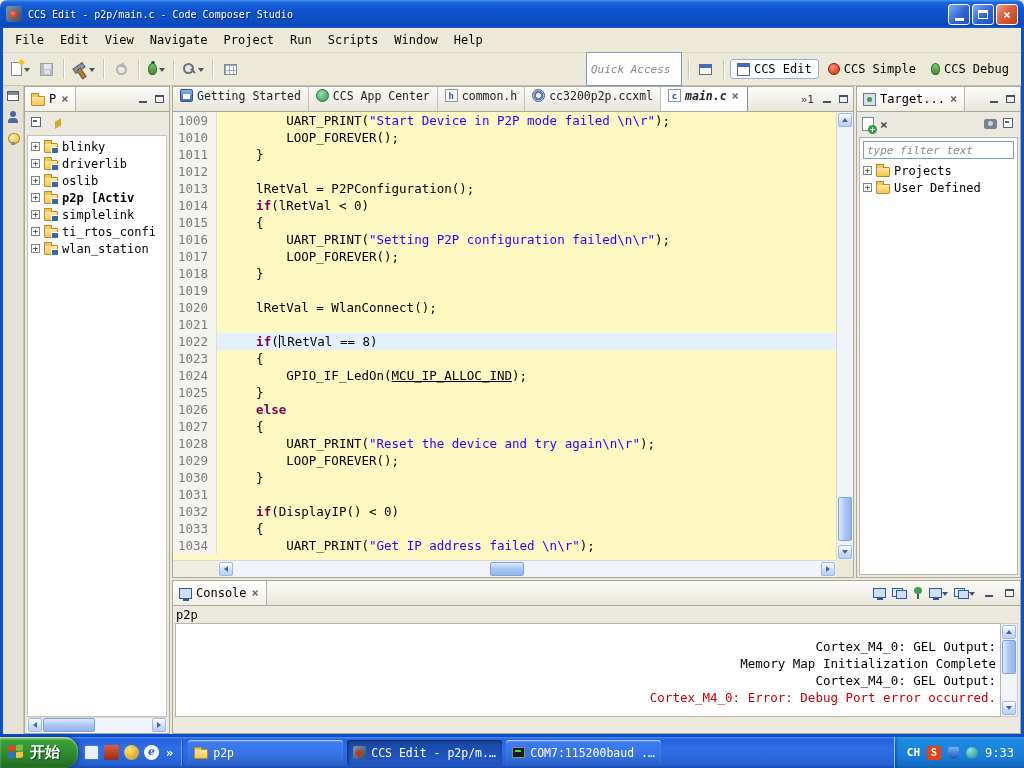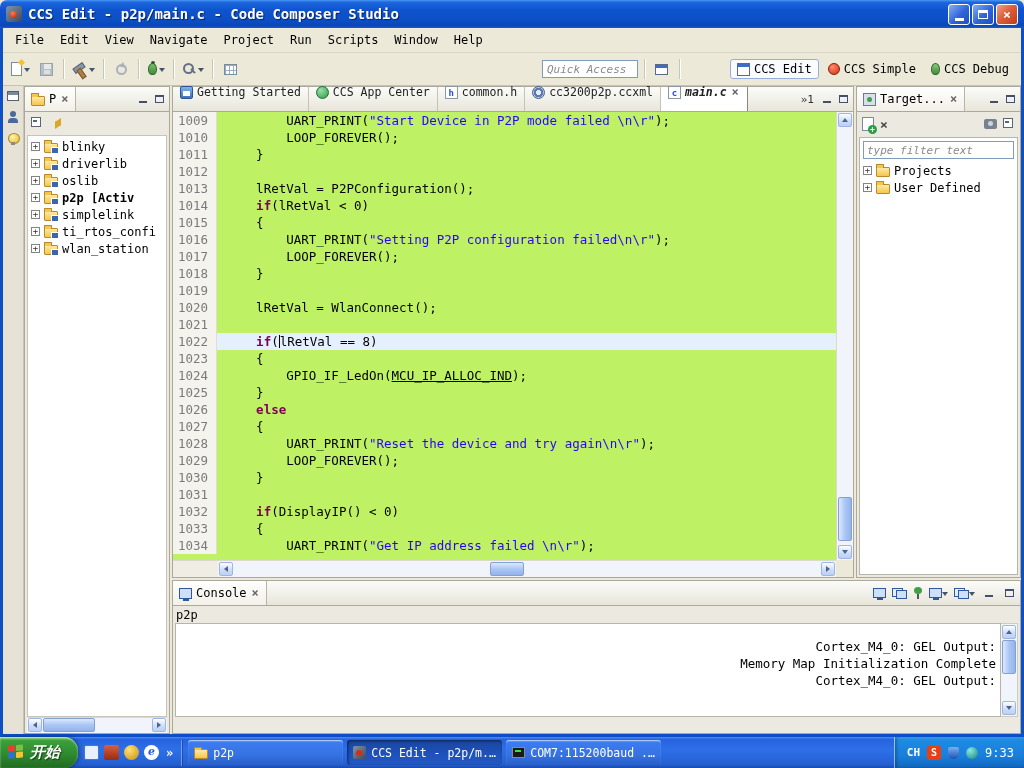--- a/index.html
+++ b/index.html
@@ -4,21 +4,21 @@
 <style>
   :root{ --kw:#7F0055; --str:#2A00FF; --com:#3F7F5F; --err:#CC0000; }
   *{margin:0;padding:0;box-sizing:border-box;}
   body{width:1024px;height:768px;position:relative;overflow:hidden;background:#ECE9D8;
        font-family:"DejaVu Sans Mono","Liberation Mono",monospace;font-size:12px;color:#000;}
 
   
   .titlebar{position:absolute;left:0;top:0;width:1024px;height:28px;border-radius:7px 7px 0 0;
     background:linear-gradient(180deg,#4A97F2 0%,#1C66DE 8%,#0F54CE 35%,#0C4FC6 70%,#0A47B8 92%,#1A5CCB 100%);
     display:flex;align-items:center;padding:0 6px;gap:6px;}
-  .title-text{color:#fff;font-weight:bold;font-size:14px;text-shadow:1px 1px 1px rgba(0,0,0,.55);
+  .title-text{color:#fff;font-weight:normal;font-size:10px;text-shadow:1px 1px 1px rgba(0,0,0,.55);
     flex:1;white-space:nowrap;overflow:hidden;}
   .app-logo{width:16px;height:16px;border-radius:3px;background:linear-gradient(135deg,#8494A8,#3C4A5C);
     position:relative;flex:none;}
   .app-logo::after{content:"";position:absolute;left:4px;top:5px;width:7px;height:7px;border-radius:50%;
     background:radial-gradient(circle at 35% 30%,#FF7A5A,#C01E00);}
   .winbtns{display:flex;gap:2px;}
   .wbtn{width:22px;height:21px;border:1px solid #fff;border-radius:3px;display:flex;align-items:center;
     justify-content:center;color:#fff;font-weight:bold;font-size:13px;}
   .wbtn.minb,.wbtn.maxb{background:linear-gradient(135deg,#86AEF4 0%,#2E64D8 55%,#1E4FC0 100%);}
   .wbtn.closeb{background:linear-gradient(135deg,#F0A088 0%,#DD5F3C 45%,#C23B18 100%);}
@@ -56,25 +56,25 @@
     border:1px solid #2A6A2A;position:relative;}
   .i-bug::before{content:"";position:absolute;left:2px;top:-3px;width:4px;height:3px;border-radius:50%;background:#2A5A2A;}
   .i-search{width:14px;height:14px;position:relative;}
   .i-search::before{content:"";position:absolute;left:1px;top:1px;width:7px;height:7px;border:2px solid #667084;border-radius:50%;}
   .i-search::after{content:"";position:absolute;left:8px;top:8px;width:6px;height:2px;background:#667084;transform:rotate(45deg);}
   .i-grid{width:13px;height:11px;border:1px solid #7A8AA0;background:
     linear-gradient(#9AACC4 1px,transparent 1px),linear-gradient(90deg,#9AACC4 1px,transparent 1px);
     background-size:4px 5px;background-color:#fff;}
   .i-window{width:13px;height:11px;border:1px solid #5A6A85;background:#fff;position:relative;}
   .i-window::before{content:"";position:absolute;left:0;top:0;width:100%;height:3px;background:#3E6CC8;}
-  .qa-input{width:96px;height:18px;border:1px solid #7F9DB9;font:11px "DejaVu Sans Mono",monospace;
+  .qa-input{width:96px;height:34px;border:1px solid #7F9DB9;font:11px "DejaVu Sans Mono",monospace;
     padding:0 4px;margin-left:auto;background:#fff;}
   .qa-input::placeholder{color:#8A8A8A;font-style:italic;}
   .persp{display:flex;align-items:center;gap:4px;padding:2px 6px;font-size:12px;white-space:nowrap;}
-  .persp.active{background:#FAFBFE;border:1px solid #97AEDB;border-radius:3px;margin-left:44px;}
+  .persp.active{background:#FAFBFE;border:1px solid #97AEDB;border-radius:3px;}
   .ic-ccs-simple{width:12px;height:12px;border-radius:50%;border:1px solid #8A1A00;
     background:radial-gradient(circle at 35% 30%,#FF8A70,#D62E10);}
   .ic-ccs-debug{width:9px;height:12px;border-radius:50% 50% 45% 45%;background:linear-gradient(#8CC87A,#3F8A3F);border:1px solid #2A6A2A;}
 
   
   .panel{position:absolute;background:#ECEAE0;border:1px solid #ABA99C;}
   .vtabbar{height:25px;display:flex;align-items:stretch;background:linear-gradient(180deg,#FBFBF9,#E8E6DA);
     border-bottom:1px solid #ABA99C;}
   .ptab{display:flex;align-items:center;gap:4px;padding:0 6px;background:linear-gradient(#FFFFFF,#F2F0E8);
     border-right:1px solid #B8B5A8;font-size:12px;white-space:nowrap;}
@@ -129,36 +129,36 @@
   .folder{flex:none;width:14px;height:10px;background:linear-gradient(#FFE9A6,#F5C64A);
     border:1px solid #B98A2C;border-radius:1px;position:relative;margin-top:3px;}
   .folder::before{content:"";position:absolute;left:-1px;top:-4px;width:6px;height:3px;background:#F5C64A;
     border:1px solid #B98A2C;border-bottom:none;border-radius:1px 1px 0 0;}
   .folder.ccs::after{content:"";position:absolute;right:-2px;bottom:-2px;width:6px;height:5px;
     background:#3A66B0;border:1px solid #fff;}
   .pe-hsb{left:2px;right:2px;bottom:0;height:16px;border-top:1px solid #DDD8CC;}
 
   
   .editor-panel{left:172px;top:86px;width:682px;height:492px;background:#F2F1EA;}
-  .etab{display:flex;align-items:flex-end;gap:4px;padding:12px 7px;border-right:1px solid #C6C3B5;
+  .etab{display:flex;align-items:flex-start;gap:4px;padding:2px 7px;border-right:1px solid #C6C3B5;
     font-size:11.5px;color:#222;white-space:nowrap;}
   .etab.active{background:#fff;font-weight:bold;border-right:1px solid #8A887C;font-style:italic;}
   .ticon{width:13px;height:13px;display:inline-block;position:relative;flex:none;}
   .ic-home{background:linear-gradient(#7FB2E8,#3E72C0);border:1px solid #2F5590;border-radius:2px;}
   .ic-home::after{content:"";position:absolute;left:2px;top:4px;width:7px;height:5px;background:#fff;}
   .ic-app{border-radius:50%;background:radial-gradient(circle at 35% 30%,#9AE0A8,#2F9A48);border:1px solid #1E7030;}
   .ic-h-file,.ic-c-file{background:#fff;border:1px solid #8898A8;font:bold 9px/12px "DejaVu Sans Mono",monospace;
     color:#2A50C0;text-align:center;}
   .ic-h-file::after{content:"h";} .ic-c-file::after{content:"c";}
   .ic-ccxml{border-radius:50%;background:radial-gradient(circle at 50% 50%,#E8EEF8 30%,#5A7AB8 32%,#5A7AB8 60%,#B8C8E0 62%);border:1px solid #44608C;}
   .ic-target{background:#D8E0EC;border:1px solid #6A7A94;}
   .ic-target::after{content:"";position:absolute;left:3px;top:3px;width:5px;height:5px;border-radius:50%;background:#3FA048;}
   .ic-console{width:13px;height:11px;background:#CDE0F8;border:1px solid #31589E;}
   .ic-console::after{content:"";position:absolute;left:3px;bottom:-3px;width:6px;height:2px;background:#31589E;}
-  .editor-body{position:absolute;left:0;top:25px;right:0;bottom:17px;background:#bef264;overflow:hidden;padding-left:16px;}
+  .editor-body{position:absolute;left:0;top:25px;right:0;bottom:17px;background:#fef9c3;overflow:hidden;padding-left:16px;}
   .code-scroll{position:absolute;left:0;top:0;right:17px;bottom:0;overflow:hidden;font-size:12.5px;}
   .crow{display:flex;height:17px;line-height:17px;}
   .lnum{flex:none;width:44px;background:#F4F3EE;color:#7A7A7A;padding-left:5px;border-right:1px solid #E0DED4;}
   .ltxt{flex:1;white-space:pre;padding-left:9px;}
   .crow.current .ltxt{background:#E4F0FE;}
   .sy-k{color:var(--kw);font-weight:bold;}
   .sy-s{color:var(--str);}
   .sy-c{color:var(--com);}
   .sy-m{text-decoration:underline;}
   .caret{display:inline-block;width:1px;height:13px;background:#000;vertical-align:-2px;}
@@ -200,21 +200,21 @@
   .console-line{height:17px;line-height:17px;white-space:pre;font-size:12.5px;}
   .console-line.error{color:var(--err);}
   .co-vsb{right:2px;top:42px;bottom:16px;width:17px;border:1px solid #CFCBC0;border-left:none;}
 
   
   .taskbar{position:absolute;left:0;top:737px;width:1024px;height:31px;display:flex;align-items:center;
     background:linear-gradient(180deg,#4A8BF5 0%,#2663DE 8%,#2E6FE8 40%,#2460D2 88%,#1A49AE 100%);}
   .start{height:31px;width:78px;flex:none;border-radius:0 14px 14px 0;display:flex;align-items:center;gap:5px;padding:0 12px 0 8px;
     background:linear-gradient(180deg,#8CC86A 0%,#3AA03A 12%,#2F8A2F 55%,#237023 92%);
     box-shadow:inset 0 1px 2px rgba(255,255,255,.6),2px 0 4px rgba(0,0,0,.35);}
-  .start-label{color:#fff;font-weight:bold;font-style:italic;font-size:15px;text-shadow:1px 1px 1px rgba(0,0,0,.5);}
+  .start-label{color:#fff;font-weight:bold;font-size:15px;text-shadow:1px 1px 1px rgba(0,0,0,.5);}
   .flag{width:17px;height:15px;display:grid;grid-template-columns:7px 7px;grid-template-rows:6px 6px;gap:1px;transform:skewY(-4deg);}
   .flag i{border-radius:1px;}
   .flag .fr{background:#EA3F30;} .flag .fg{background:#7CC043;} .flag .fb{background:#2F6FD6;} .flag .fy{background:#F5C433;}
   .ql{display:flex;align-items:center;gap:5px;padding:0 6px;border-right:1px solid rgba(255,255,255,.35);
     box-shadow:1px 0 0 rgba(0,0,0,.25);height:26px;}
   .qlicon{width:15px;height:15px;display:inline-block;border-radius:2px;}
   .ql1{background:#E8F0FF;border:1px solid #4A74C8;}
   .ql2{background:#fff;border-radius:50%;text-align:center;font:bold italic 11px/14px "DejaVu Serif",serif;color:#2A5ADF;}
   .ql3{background:linear-gradient(#D86040,#9A2A10);}
   .ql4{background:radial-gradient(circle at 35% 30%,#FFE070,#C89010);border-radius:50%;}
@@ -632,20 +632,21 @@
       <span class="pbtn maxb">
           <i></i>
         </span>
     </span>
   </div>
   <div class="console-name">p2p</div>
   <div class="console-out">
       <div class="console-line">Cortex_M4_0: GEL Output:</div>
       <div class="console-line">Memory Map Initialization Complete</div>
       <div class="console-line">Cortex_M4_0: GEL Output:</div>
+      <div class="console-line error">Cortex_M4_0: Error: Debug Port error occurred.</div>
     </div>
   <div class="sb co-vsb">
     <span class="sbtn u" style="top:1px;left:1px;">
         <i></i>
       </span>
     <span class="sbtn d" style="bottom:1px;left:1px;">
         <i></i>
       </span>
     <span class="sthumb" style="left:1px;top:16px;width:14px;height:34px;"></span>
   </div>

